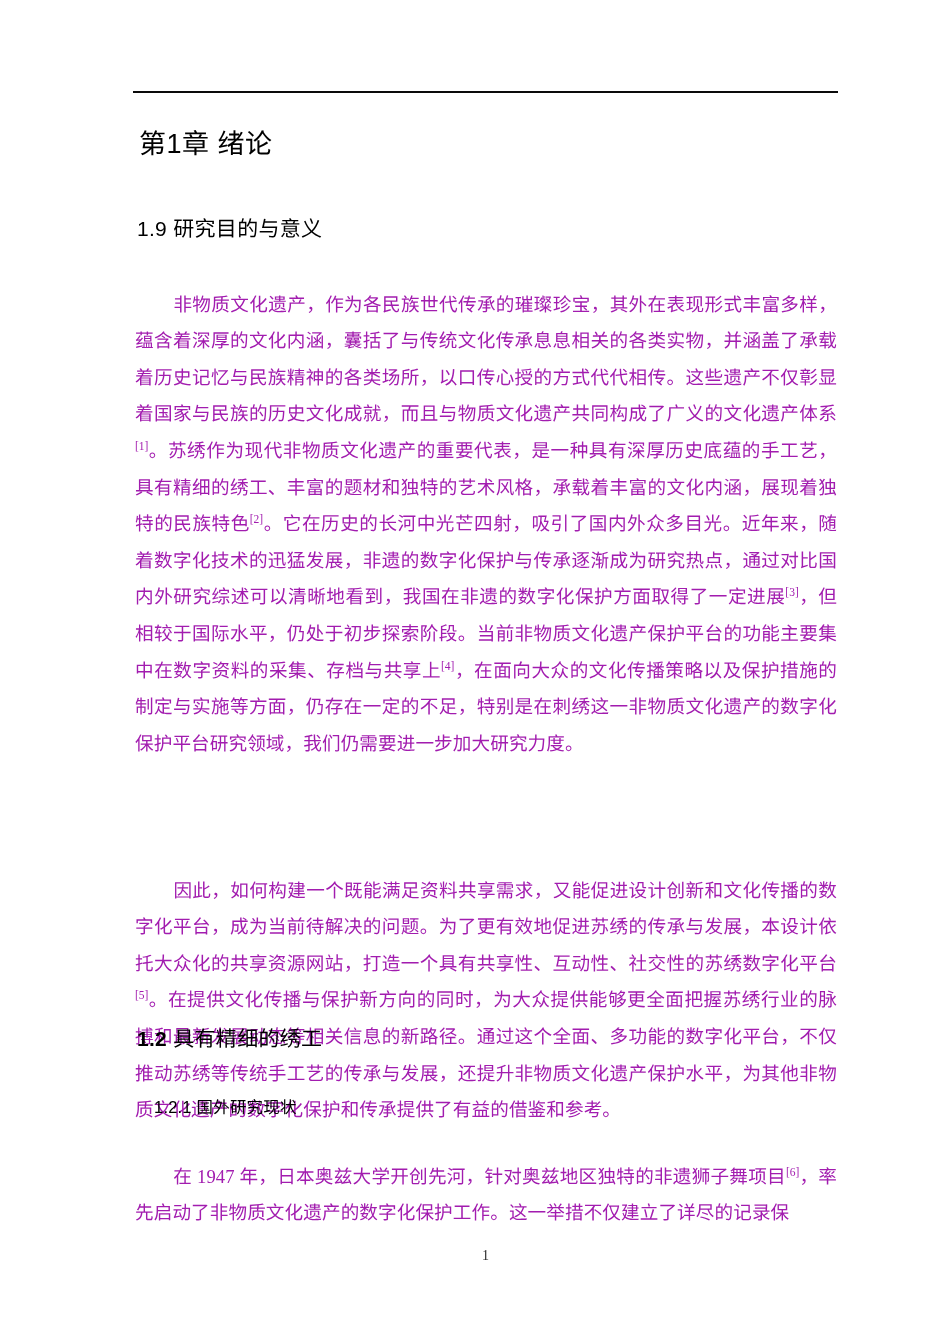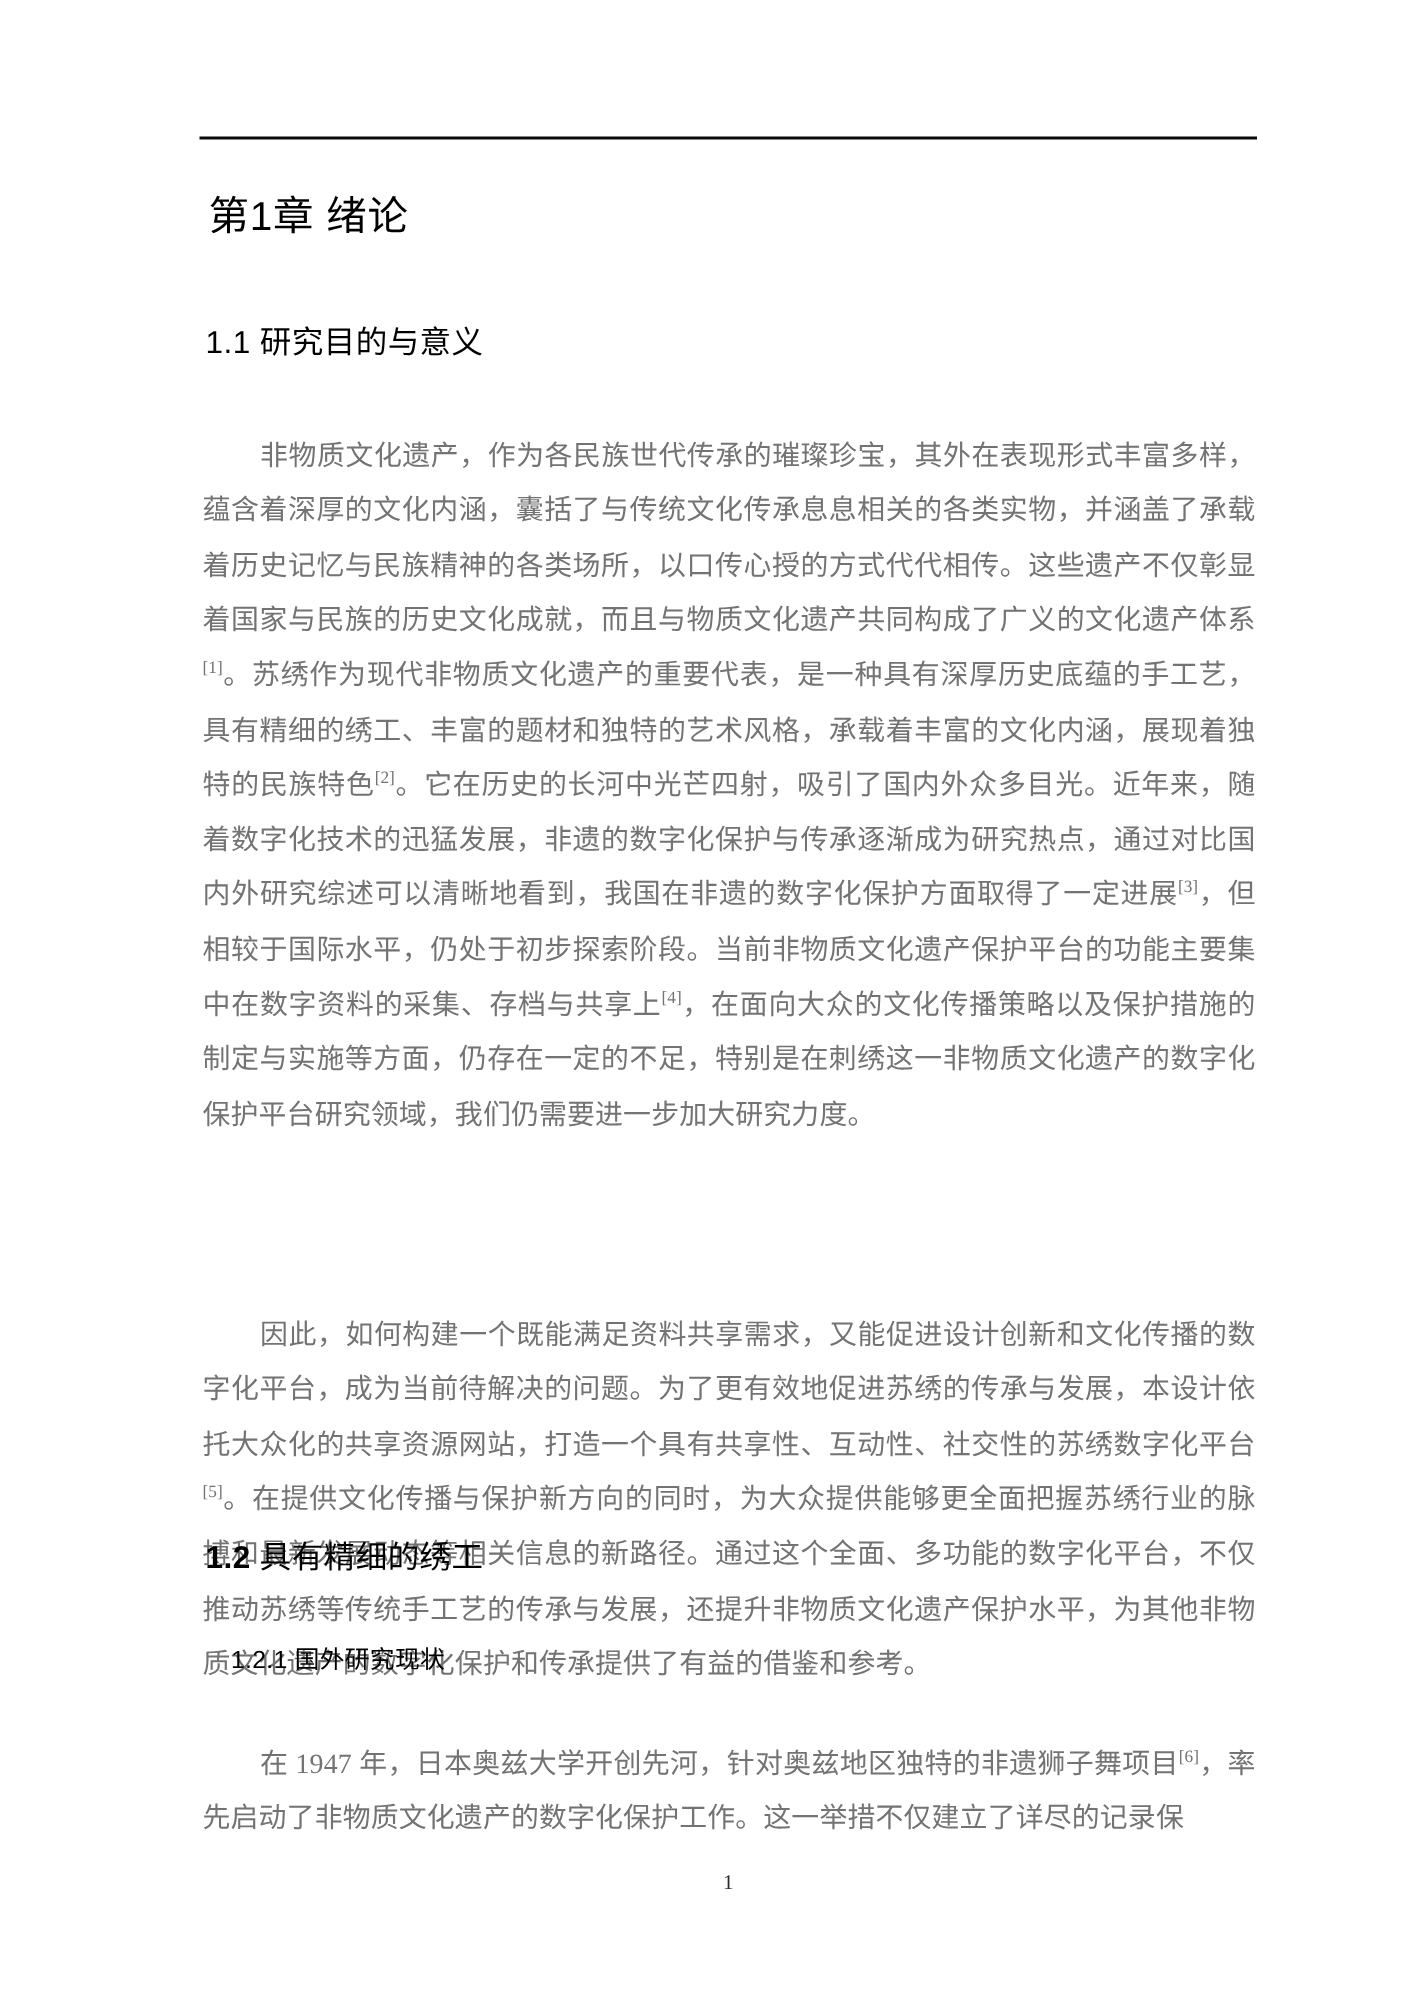--- a/index.html
+++ b/index.html
@@ -94,21 +94,21 @@
     position: absolute;
     left: 2px;
     width: 702px;
     font-family: "Liberation Serif", "DejaVu Serif", serif;
     font-size: 18.6px;
     line-height: 36.6px;
     text-align: justify;
     text-align-last: left;
     text-justify: inter-character;
     letter-spacing: 0.1px;
-    color: #737373;
+    color: #a21caf;
     white-space: pre-wrap;
   }
   .para-1 { top: 156px; }
   .para-2 { top: 742px; }
   .para-3 { top: 1028px; }
 
   .indent { display: inline-block; width: 2.05em; }
 
   sup.cite {
     font-size: 0.62em;
@@ -134,21 +134,21 @@
 
 <div class="page">
 
 
   <div class="header-rule"></div>
 
   <div class="content">
 
     <h1 class="chapter-title">第1章  绪论</h1>
 
-    <h2 class="h2 sec-1-1">1.1 研究目的与意义</h2>
+    <h2 class="h2 sec-1-1">1.9 研究目的与意义</h2>
 
     <p class="para para-1"><span class="indent"></span><span>非物质文化遗产，作为各民族世代传承的璀璨珍宝，其外在表现形式丰富多样，蕴含着深厚的文化内涵，囊括了与传统文化传承息息相关的各类实物，并涵盖了承载着历史记忆与民族精神的各类场所，以口传心授的方式代代相传。这些遗产不仅彰显着国家与民族的历史文化成就，而且与物质文化遗产共同构成了广义的文化遗产体系</span><sup class="cite">[1]</sup><span>。苏绣作为现代非物质文化遗产的重要代表，是一种具有深厚历史底蕴的手工艺，具有精细的绣工、丰富的题材和独特的艺术风格，承载着丰富的文化内涵，展现着独特的民族特色</span><sup class="cite">[2]</sup><span>。它在历史的长河中光芒四射，吸引了国内外众多目光。近年来，随着数字化技术的迅猛发展，非遗的数字化保护与传承逐渐成为研究热点，通过对比国内外研究综述可以清晰地看到，我国在非遗的数字化保护方面取得了一定进展</span><sup class="cite">[3]</sup><span>，但相较于国际水平，仍处于初步探索阶段。当前非物质文化遗产保护平台的功能主要集中在数字资料的采集、存档与共享上</span><sup class="cite">[4]</sup><span>，在面向大众的文化传播策略以及保护措施的制定与实施等方面，仍存在一定的不足，特别是在刺绣这一非物质文化遗产的数字化保护平台研究领域，我们仍需要进一步加大研究力度。</span></p>
 
     <p class="para para-2"><span class="indent"></span><span>因此，如何构建一个既能满足资料共享需求，又能促进设计创新和文化传播的数字化平台，成为当前待解决的问题。为了更有效地促进苏绣的传承与发展，本设计依托大众化的共享资源网站，打造一个具有共享性、互动性、社交性的苏绣数字化平台</span><sup class="cite">[5]</sup><span>。在提供文化传播与保护新方向的同时，为大众提供能够更全面把握苏绣行业的脉搏和最新发展动态等相关信息的新路径。通过这个全面、多功能的数字化平台，不仅推动苏绣等传统手工艺的传承与发展，还提升非物质文化遗产保护水平，为其他非物质文化遗产的数字化保护和传承提供了有益的借鉴和参考。</span></p>
 
     <h2 class="h2 bold-num sec-1-2"><span class="num">1.2</span> <span>具有精细的绣工</span></h2>
 
     <h3 class="h3 sec-1-2-1">1.2.1 国外研究现状</h3>
 
     <p class="para para-3"><span class="indent"></span><span>在 1947 年，日本奥兹大学开创先河，针对奥兹地区独特的非遗狮子舞项目</span><sup class="cite">[6]</sup><span>，率先启动了非物质文化遗产的数字化保护工作。这一举措不仅建立了详尽的记录保</span></p>

